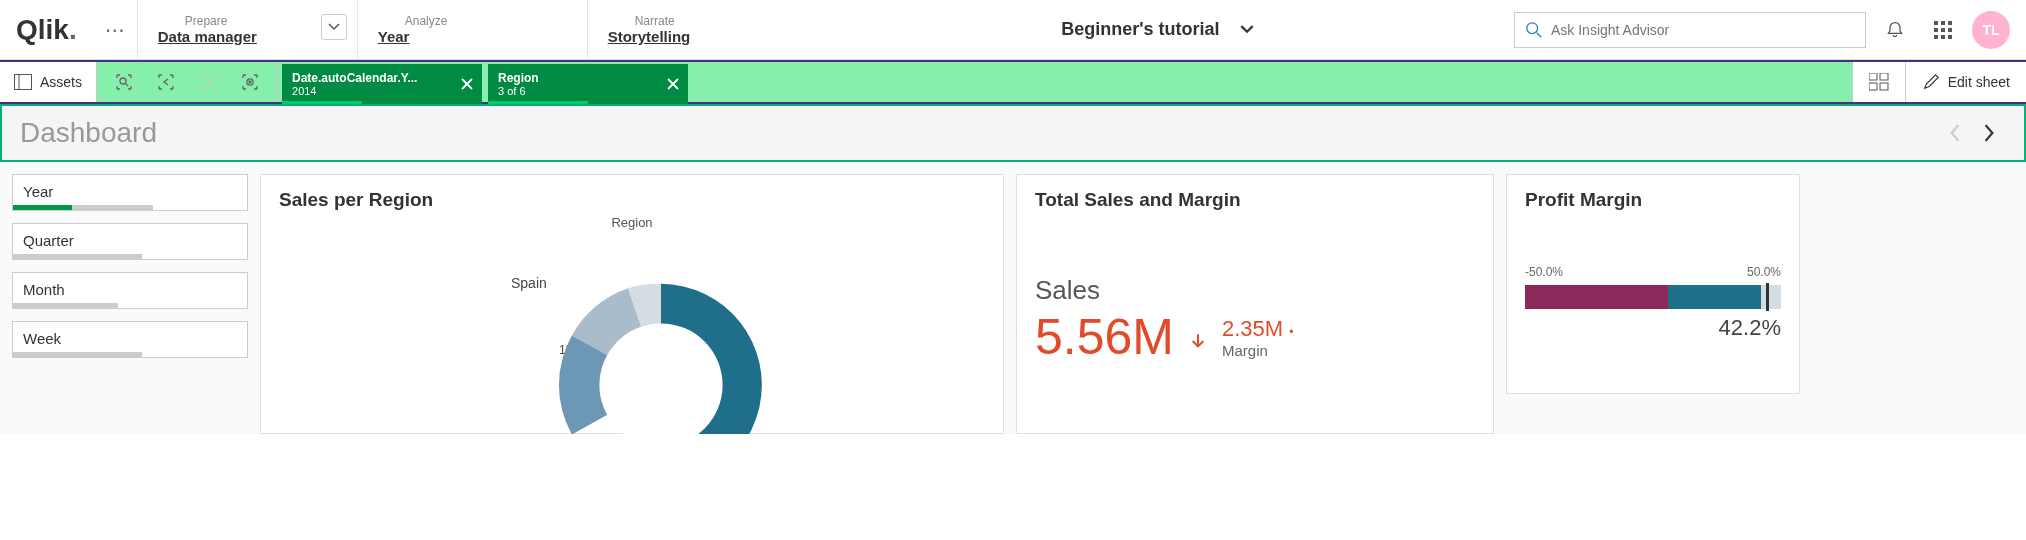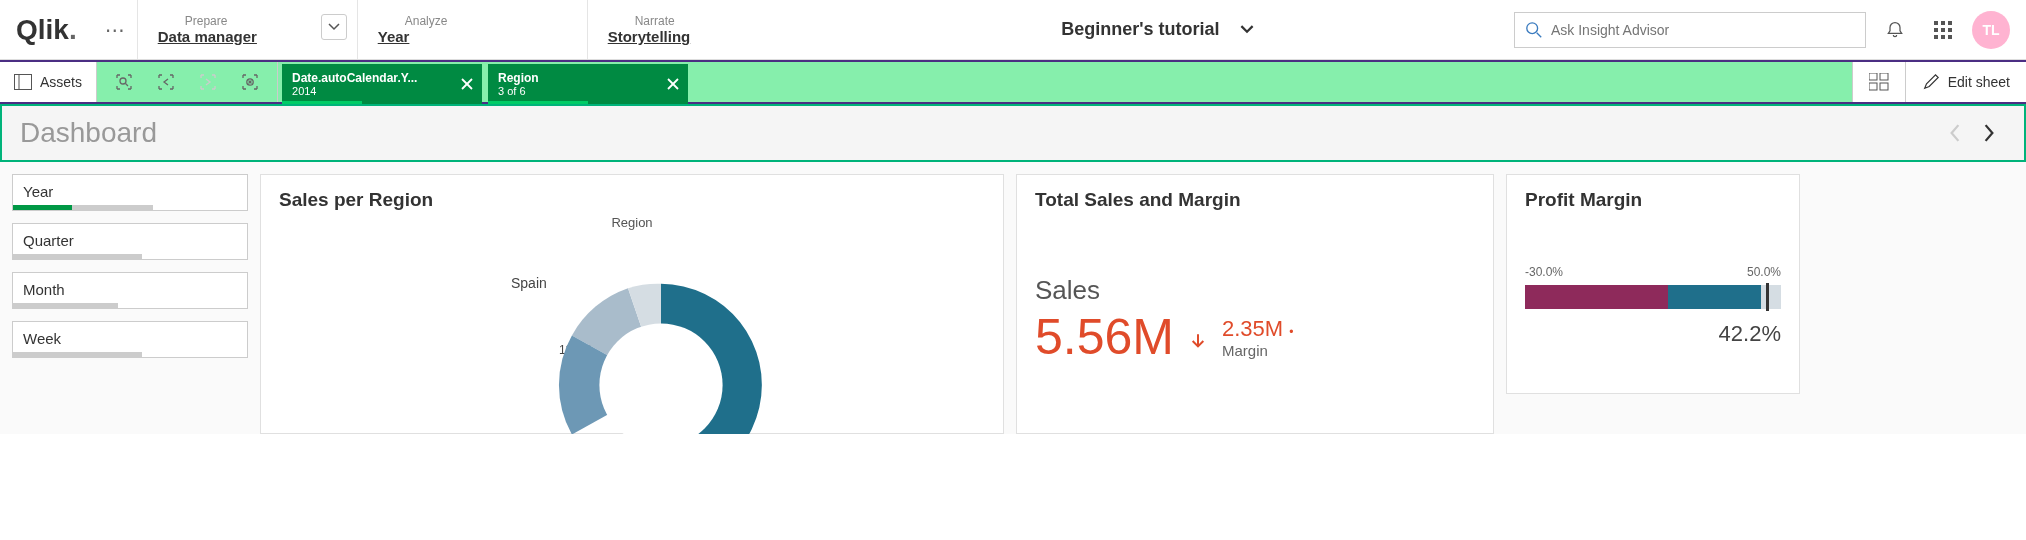--- a/index.html
+++ b/index.html
@@ -367,21 +367,21 @@
     position: absolute;
     top: -2px;
     width: 3px;
     height: 28px;
     background: #333;
   }
   .margin-val {
     text-align: right;
     font-size: 22px;
     color: #444;
-    margin-top: 12px;
+    margin-top: 6px;
   }
 
   
   svg { display: block; }
 </style>
 </head>
 <body>
 
 <div class="topbar">
   <div class="logo">
@@ -608,21 +608,21 @@
           <span class="kpi-margin-val"><span>2.35M</span> <span style="font-size:12px;color:#e04b2a;">•</span></span>
           <span class="kpi-margin-lbl">Margin</span>
         </div>
       </div>
     </div>
   </div>
 
   <div class="panel margin-panel">
     <div class="panel-title">Profit Margin</div>
     <div class="margin-scale">
-      <span>-30.0%</span>
+      <span>-50.0%</span>
       <span>50.0%</span>
     </div>
     <div class="margin-bar-wrap">
       <div class="margin-seg" style="left:0; width:56%; background:#8e2a5b;"></div>
       <div class="margin-seg" style="left:56%; width:36%; background:#1f6f8b;"></div>
       <div class="margin-seg" style="left:92%; width:8%; background:#d5dde3;"></div>
       <div class="margin-marker" style="left:94%;"></div>
     </div>
     <div class="margin-val">42.2%</div>
   </div>

